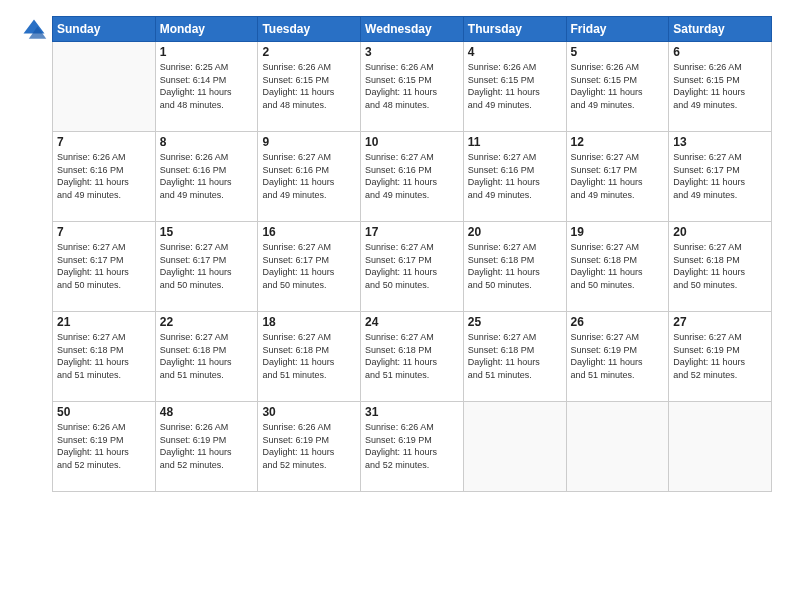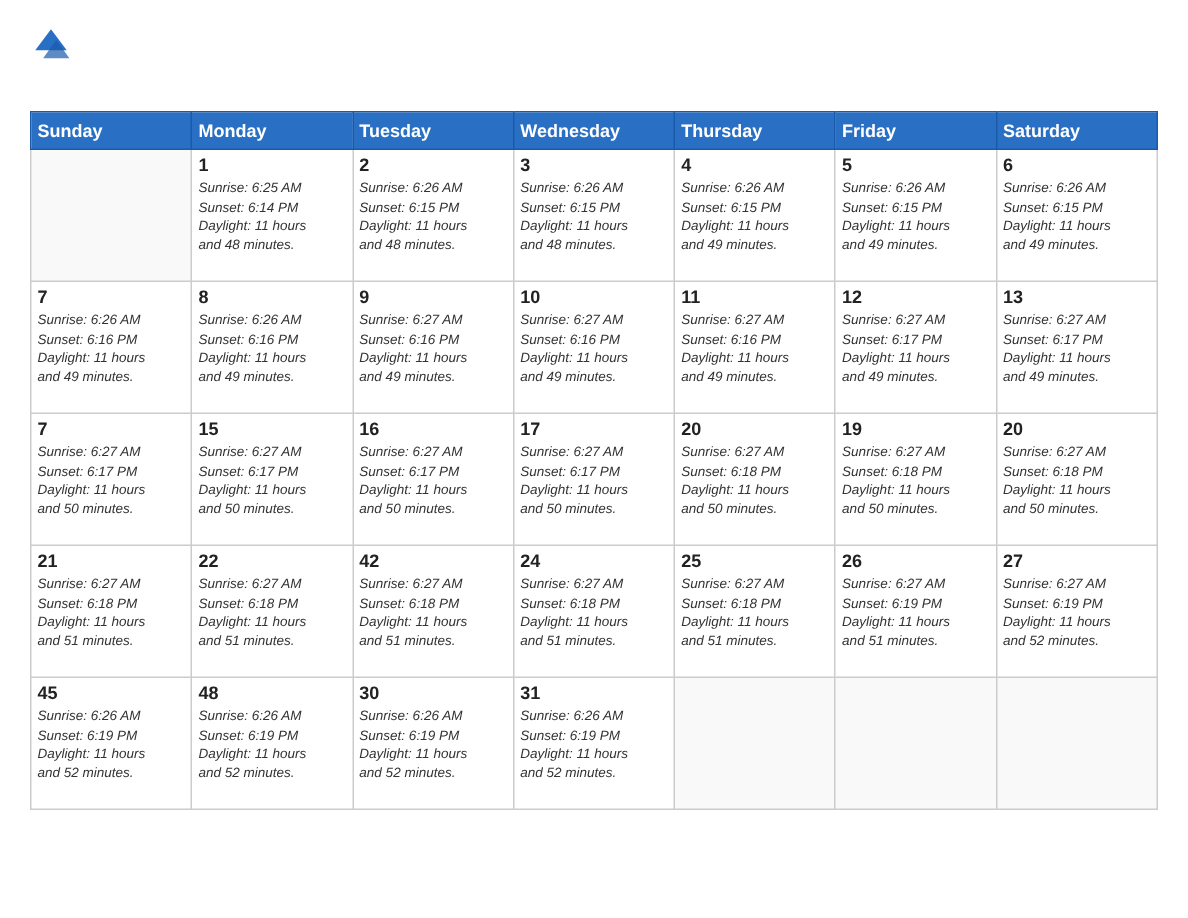--- a/index.html
+++ b/index.html
@@ -8,22 +8,20 @@
       background: #fff;
       width: 792px;
       height: 612px;
       overflow: hidden;
     }
     .page {
       width: 792px;
       height: 504px;
       padding: 16px 20px 12px 20px;
       display: flex;
-      flex-direction: column;
-      gap: 20px;
     }
     .header {
       display: flex;
       justify-content: space-between;
       align-items: flex-start;
       margin-bottom: 10px;
     }
     .logo {
       display: flex;
       align-items: center;
@@ -88,21 +86,20 @@
       font-size: 12px;
       font-weight: bold;
       color: #222;
       display: block;
       margin-bottom: 2px;
     }
     .day-info {
       font-size: 9px;
       color: #333;
       line-height: 1.4;
-      font-style: italic;
     }
     .empty {
       background: #f9f9f9;
     }
   </style>
 </head>
 <body>
 
 <div class="page">
   <div class="header">
@@ -291,21 +288,21 @@
 and 51 minutes.</div>
           </td>
           <td>
             <span class="day-num">22</span>
             <div class="day-info" style="white-space: pre-line;">Sunrise: 6:27 AM
 Sunset: 6:18 PM
 Daylight: 11 hours
 and 51 minutes.</div>
           </td>
           <td>
-            <span class="day-num">42</span>
+            <span class="day-num">18</span>
             <div class="day-info" style="white-space: pre-line;">Sunrise: 6:27 AM
 Sunset: 6:18 PM
 Daylight: 11 hours
 and 51 minutes.</div>
           </td>
           <td>
             <span class="day-num">24</span>
             <div class="day-info" style="white-space: pre-line;">Sunrise: 6:27 AM
 Sunset: 6:18 PM
 Daylight: 11 hours
@@ -328,21 +325,21 @@
           <td>
             <span class="day-num">27</span>
             <div class="day-info" style="white-space: pre-line;">Sunrise: 6:27 AM
 Sunset: 6:19 PM
 Daylight: 11 hours
 and 52 minutes.</div>
           </td>
         </tr>
         <tr>
           <td>
-            <span class="day-num">45</span>
+            <span class="day-num">50</span>
             <div class="day-info" style="white-space: pre-line;">Sunrise: 6:26 AM
 Sunset: 6:19 PM
 Daylight: 11 hours
 and 52 minutes.</div>
           </td>
           <td>
             <span class="day-num">48</span>
             <div class="day-info" style="white-space: pre-line;">Sunrise: 6:26 AM
 Sunset: 6:19 PM
 Daylight: 11 hours

